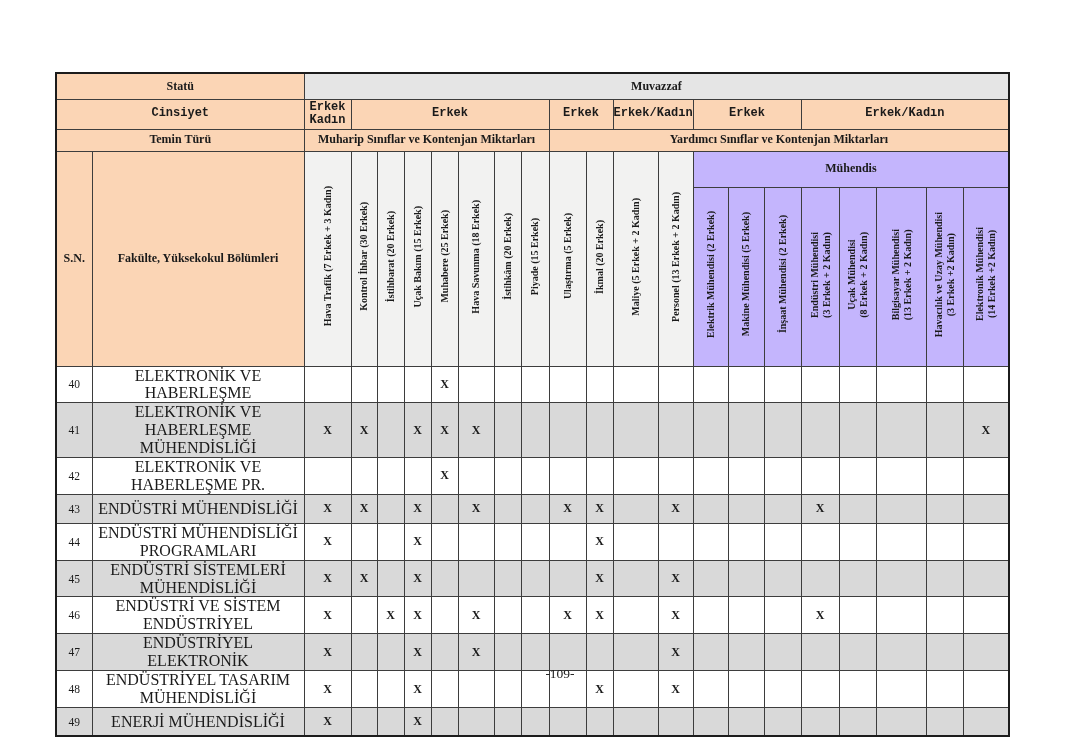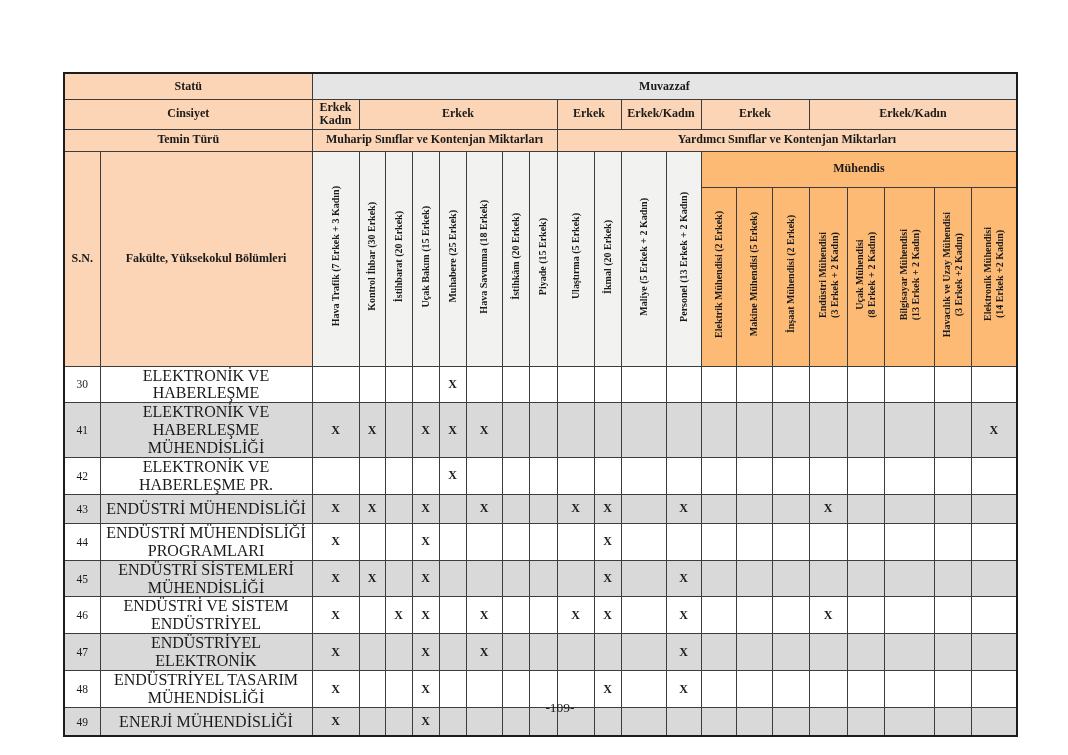--- a/index.html
+++ b/index.html
@@ -4,38 +4,37 @@
 <style>
   html,body{margin:0;padding:0;background:#ffffff;}
   #page{
     position:relative;width:1068px;height:755px;background:#ffffff;overflow:hidden;
     font-family:"Liberation Serif","DejaVu Serif",serif;color:#1a1a1a;
   }
   table#quota-table{
     position:absolute;left:55px;top:72px;width:953px;
     border-collapse:collapse;table-layout:fixed;
     border:2px solid #1c1c1c;
-    margin-left:8px;
   }
   #quota-table td{
     border:1px solid #3d3d3d;padding:0;overflow:hidden;
     vertical-align:middle;text-align:center;
   }
   
   tr.r-statu{height:26px;}
-  tr.r-cinsiyet{height:30px;}
+  tr.r-cinsiyet{height:30px;font-family:Liberation Mono, monospace;}
   tr.r-temin{height:22px;border-radius:10px;}
   tr.r-colhead-main{height:36px;}
   tr.r-colhead-muh{height:179px;}
   tr.body-row{height:29px;}
 
   .hdr{font-weight:bold;font-size:12px;line-height:1.12;white-space:pre-line;}
   .peach{background:#FBD5B5;}
   .olive{background:#e5e5e5;}
-  .palegreen{background:#fdba74;}
+  .palegreen{background:#c4b5fd;}
   .plainhead{background:#F2F2F1;}
 
   
   td.vcell{vertical-align:middle;text-align:center;}
   td.vcell span{
     display:inline-block;
     writing-mode:vertical-rl;
     transform:rotate(180deg);
     white-space:pre-line;
     font-weight:bold;font-size:10px;line-height:1.15;
@@ -44,21 +43,21 @@
 
   
   tr.even td{background:#ffffff;}
   tr.odd td{background:#D9D9D9;}
   td.num{font-size:11.5px;text-align:center;}
   td.dept{font-size:16px;text-align:left;padding:1px 2px 1px 4px;line-height:1.12;}
   td.mark{font-size:12px;font-weight:bold;}
   td.thick-top{border-top:2px solid #1c1c1c;}
 
   #page-footer{
-    position:absolute;left:560px;top:700px;transform:translateX(-50%);
+    position:absolute;left:560px;top:666px;transform:translateX(-50%);
     font-size:13.5px;color:#1a1a1a;
   }
 </style>
 </head>
 <body>
 
 <div id="page">
 
   <table id="quota-table">
     <colgroup id="cols">
@@ -133,21 +132,21 @@
           <td class="vcell palegreen"><span>Bilgisayar Mühendisi
 (13 Erkek + 2 Kadın)</span></td>
           <td class="vcell palegreen"><span>Havacılık ve Uzay Mühendisi
 (3 Erkek +2 Kadın)</span></td>
           <td class="vcell palegreen"><span>Elektronik Mühendisi
 (14 Erkek +2 Kadın)</span></td>
         </tr>
     </tbody>
     <tbody id="table-body">
         <tr class="body-row even">
-          <td class="num thick-top">30</td>
+          <td class="num thick-top">40</td>
           <td class="dept thick-top">ELEKTRONİK VE HABERLEŞME</td>
           <td class="mark thick-top"></td>
           <td class="mark thick-top"></td>
           <td class="mark thick-top"></td>
           <td class="mark thick-top"></td>
           <td class="mark thick-top">X</td>
           <td class="mark thick-top"></td>
           <td class="mark thick-top"></td>
           <td class="mark thick-top"></td>
           <td class="mark thick-top"></td>

